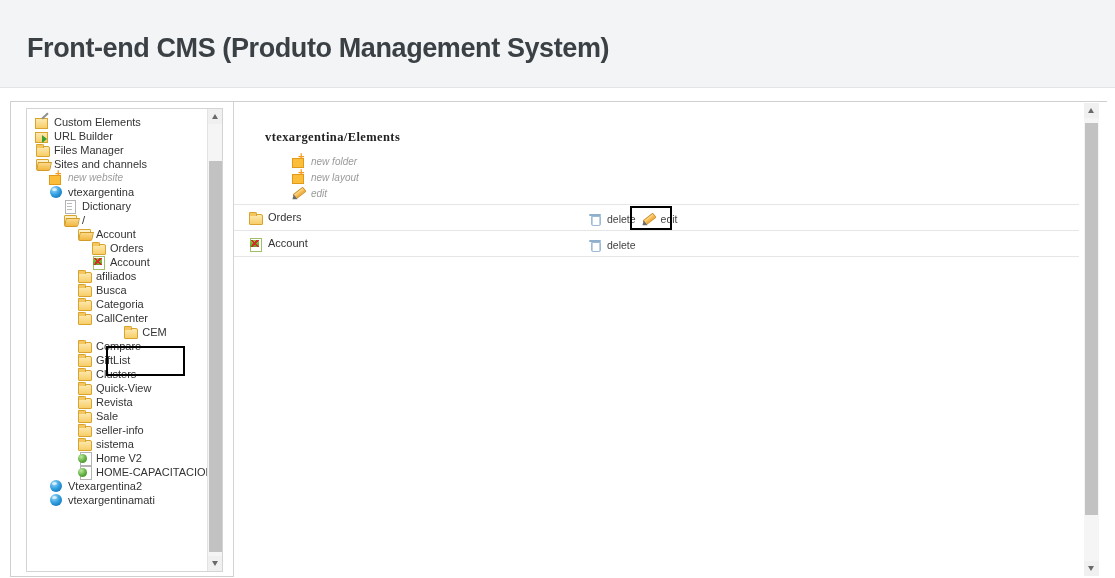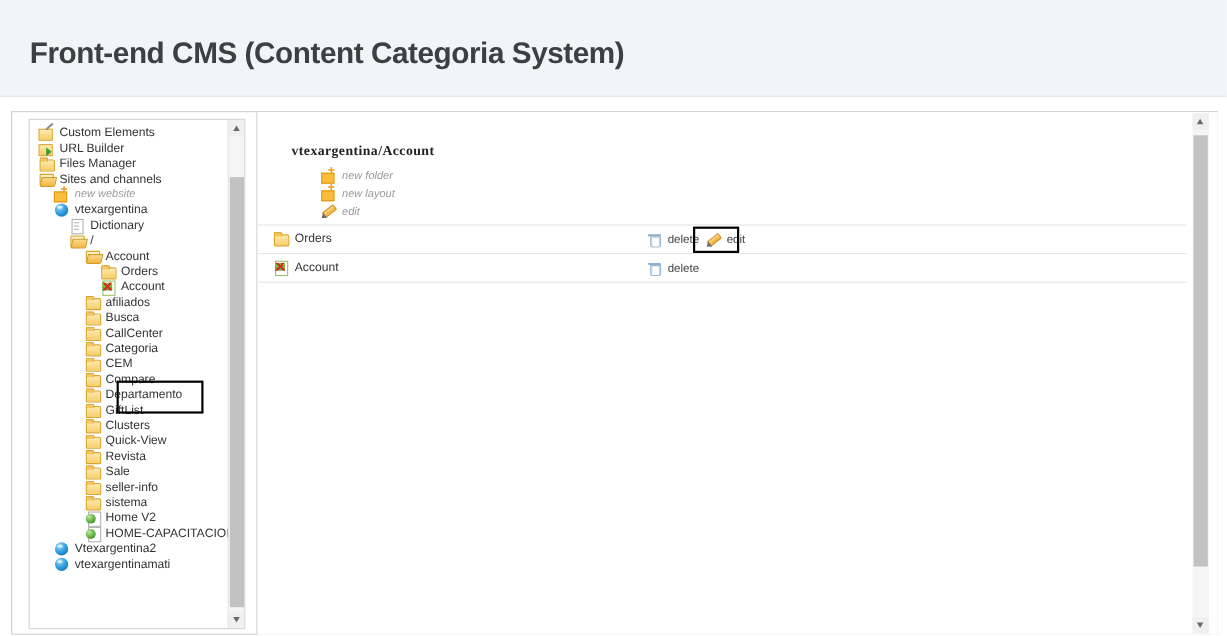--- a/index.html
+++ b/index.html
@@ -402,45 +402,44 @@
     left: 1084px; top: 103px;
     width: 15px; height: 473px;
     background: #f5f5f5;
   }
   #main-thumb { top: 20px; height: 392px; }
 </style>
 </head>
 <body>
 
 <div id="app-header">
-  <div id="page-title">Front-end CMS (Content Categoria System)</div>
+  <div id="page-title">Front-end CMS (Produto Management System)</div>
 </div>
 
 <div id="cms-frame"></div>
 
 <div id="tree-panel">
   <div id="tree-list">
       <div class="tree-row" style="padding-left: 8px;"><span class="ticon ic-folder-edit"></span><span class="t-label">Custom Elements</span></div>
       <div class="tree-row" style="padding-left: 8px;"><span class="ticon ic-folder-arrow"></span><span class="t-label">URL Builder</span></div>
       <div class="tree-row" style="padding-left: 8px;"><span class="ticon ic-folder"></span><span class="t-label">Files Manager</span></div>
       <div class="tree-row" style="padding-left: 8px;"><span class="ticon ic-folder-open"></span><span class="t-label">Sites and channels</span></div>
       <div class="tree-row muted" style="padding-left: 22px;"><span class="ticon ic-folder-add"></span><span class="t-label">new website</span></div>
       <div class="tree-row" style="padding-left: 22px;"><span class="ticon ic-site"></span><span class="t-label">vtexargentina</span></div>
       <div class="tree-row" style="padding-left: 36px;"><span class="ticon ic-doc"></span><span class="t-label">Dictionary</span></div>
       <div class="tree-row" style="padding-left: 36px;"><span class="ticon ic-folder-open"></span><span class="t-label">/</span></div>
       <div class="tree-row" style="padding-left: 50px;"><span class="ticon ic-folder-open"></span><span class="t-label">Account</span></div>
       <div class="tree-row" style="padding-left: 64px;"><span class="ticon ic-folder"></span><span class="t-label">Orders</span></div>
       <div class="tree-row" style="padding-left: 64px;"><span class="ticon ic-page-check"></span><span class="t-label">Account</span></div>
       <div class="tree-row" style="padding-left: 50px;"><span class="ticon ic-folder"></span><span class="t-label">afiliados</span></div>
       <div class="tree-row" style="padding-left: 50px;"><span class="ticon ic-folder"></span><span class="t-label">Busca</span></div>
+      <div class="tree-row" style="padding-left: 50px;"><span class="ticon ic-folder"></span><span class="t-label">Categoria</span></div>
       <div class="tree-row" style="padding-left: 50px;"><span class="ticon ic-folder"></span><span class="t-label">CallCenter</span></div>
-      <div class="tree-row" style="padding-left: 50px;"><span class="ticon ic-folder"></span><span class="t-label">Categoria</span></div>
-      <div class="tree-row" style="padding-left: 50px;"><span class="ticon ic-folder"></span><span class="t-label">CEM</span></div>
+      <div class="tree-row" style="padding-left: 50px; text-align: center;"><span class="ticon ic-folder"></span><span class="t-label">CEM</span></div>
       <div class="tree-row" style="padding-left: 50px;"><span class="ticon ic-folder"></span><span class="t-label">Compare</span></div>
-      <div class="tree-row" style="padding-left: 50px;"><span class="ticon ic-folder"></span><span class="t-label">Departamento</span></div>
       <div class="tree-row" style="padding-left: 50px; text-decoration: underline;"><span class="ticon ic-folder"></span><span class="t-label">GiftList</span></div>
       <div class="tree-row" style="padding-left: 50px;"><span class="ticon ic-folder"></span><span class="t-label">Clusters</span></div>
       <div class="tree-row" style="padding-left: 50px;"><span class="ticon ic-folder"></span><span class="t-label">Quick-View</span></div>
       <div class="tree-row" style="padding-left: 50px;"><span class="ticon ic-folder"></span><span class="t-label">Revista</span></div>
       <div class="tree-row" style="padding-left: 50px;"><span class="ticon ic-folder"></span><span class="t-label">Sale</span></div>
       <div class="tree-row" style="padding-left: 50px;"><span class="ticon ic-folder"></span><span class="t-label">seller-info</span></div>
       <div class="tree-row" style="padding-left: 50px;"><span class="ticon ic-folder"></span><span class="t-label">sistema</span></div>
       <div class="tree-row" style="padding-left: 50px;"><span class="ticon ic-page-globe"></span><span class="t-label">Home V2</span></div>
       <div class="tree-row" style="padding-left: 50px;"><span class="ticon ic-page-globe"></span><span class="t-label">HOME-CAPACITACION</span></div>
       <div class="tree-row" style="padding-left: 22px;"><span class="ticon ic-site"></span><span class="t-label">Vtexargentina2</span></div>
@@ -450,21 +449,21 @@
   <div id="tree-highlight"></div>
 
   <div id="tree-scroll" class="vscroll">
     <div class="vs-arrow up"></div>
     <div id="tree-thumb" class="vs-thumb"></div>
     <div class="vs-arrow down"></div>
   </div>
 </div>
 
 <div id="content-panel">
-  <div id="breadcrumb">vtexargentina/Account</div>
+  <div id="breadcrumb">vtexargentina/Elements</div>
   <div id="action-links">
       <div class="action-link"><span class="aicon ic-folder-add"></span><span class="al-label">new folder</span></div>
       <div class="action-link"><span class="aicon ic-folder-add"></span><span class="al-label">new layout</span></div>
       <div class="action-link"><span class="aicon ic-pencil"></span><span class="al-label">edit</span></div>
     </div>
   <div id="divider-top"></div>
   <div id="rows-container">
       <div class="item-row" style="top: 103px;">
         <div class="ir-name"><span class="ticon ic-folder"></span><span>Orders</span></div>
         <div class="row-actions" style="left: 348px;"><span class="row-action"><span class="aicon ic-trash"></span><span class="ra-label">delete</span></span><span class="row-action"><span class="aicon ic-pencil"></span><span class="ra-label">edit</span></span></div>

